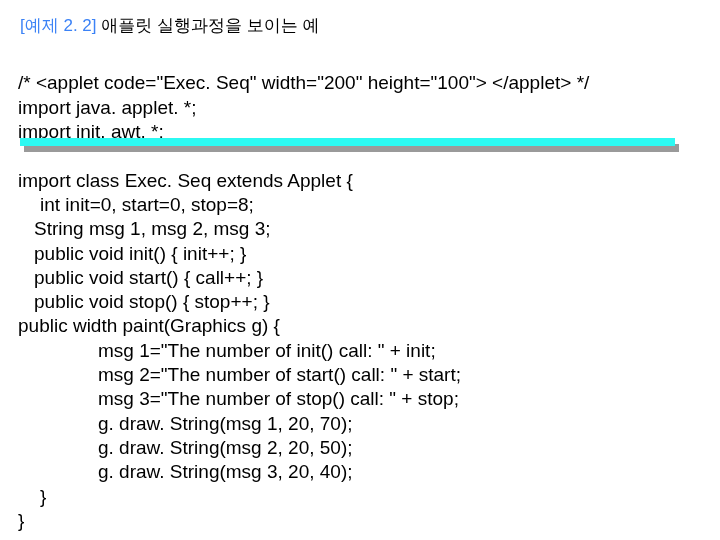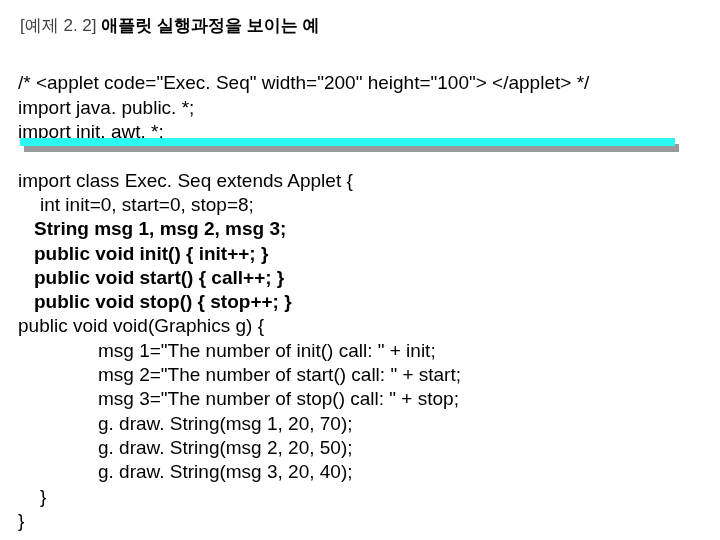--- a/index.html
+++ b/index.html
@@ -13,27 +13,26 @@
   }
   .page {
     padding: 14px 14px 10px 14px;
   }
   .title {
     font-size: 17px;
     margin: 0 0 10px 6px;
     white-space: pre;
   }
   .title .bracket, .title .num {
-    color: #404040;
+    color: #3b82f6;
     font-weight: 400;
     text-align: center;
   }
   .title .rest {
     color: #000;
-    font-weight: bold;
   }
   .code {
     font-family: Arial, sans-serif;
     font-size: 19px;
     line-height: 1.28;
     white-space: pre;
     color: #000;
     margin-left: 4px;
   }
   .underline {
@@ -52,43 +51,43 @@
   }
   .underline .bar {
     position: absolute;
     left: 2px;
     top: -4px;
     width: 655px;
     height: 8px;
     background: #2cf9f2;
   }
   .ind1 { padding-left: 22px; }
-  .ind2 { padding-left: 16px; font-weight: bold; }
+  .ind2 { padding-left: 16px; }
   .ind3 { padding-left: 80px; }
   .ind-close { padding-left: 22px; }
 </style>
 </head>
 <body>
 
 <div class="page">
 
   <div class="title"><span class="bracket">[예제 2. 2] </span><span class="rest">애플릿 실행과정을 보이는 예</span></div>
 
   <div class="code">
 <span>/* &lt;applet code="Exec. Seq" width="200" height="100"&gt; &lt;/applet&gt; */</span>
-<span>import java. public. *;</span>
+<span>import java. applet. *;</span>
 <span>import init. awt. *;</span>
 <div class="underline"><div class="bar-shadow"></div><div class="bar"></div></div>
 <span>import class Exec. Seq extends Applet {</span>
 <span class="ind1">int init=0, start=0, stop=8;</span>
 <span class="ind2">String msg 1, msg 2, msg 3;</span>
 <span class="ind2">public void init() { init++; }</span>
 <span class="ind2">public void start() { call++; }</span>
 <span class="ind2">public void stop() { stop++; }</span>
-<span>public void void(Graphics g) {</span>
+<span>public width paint(Graphics g) {</span>
 <span class="ind3">msg 1="The number of init() call: " + init;</span>
 <span class="ind3">msg 2="The number of start() call: " + start;</span>
 <span class="ind3">msg 3="The number of stop() call: " + stop;</span>
 <span class="ind3">g. draw. String(msg 1, 20, 70);</span>
 <span class="ind3">g. draw. String(msg 2, 20, 50);</span>
 <span class="ind3">g. draw. String(msg 3, 20, 40);</span>
 <span class="ind-close">}</span>
 <span>}</span>
   </div>
 

